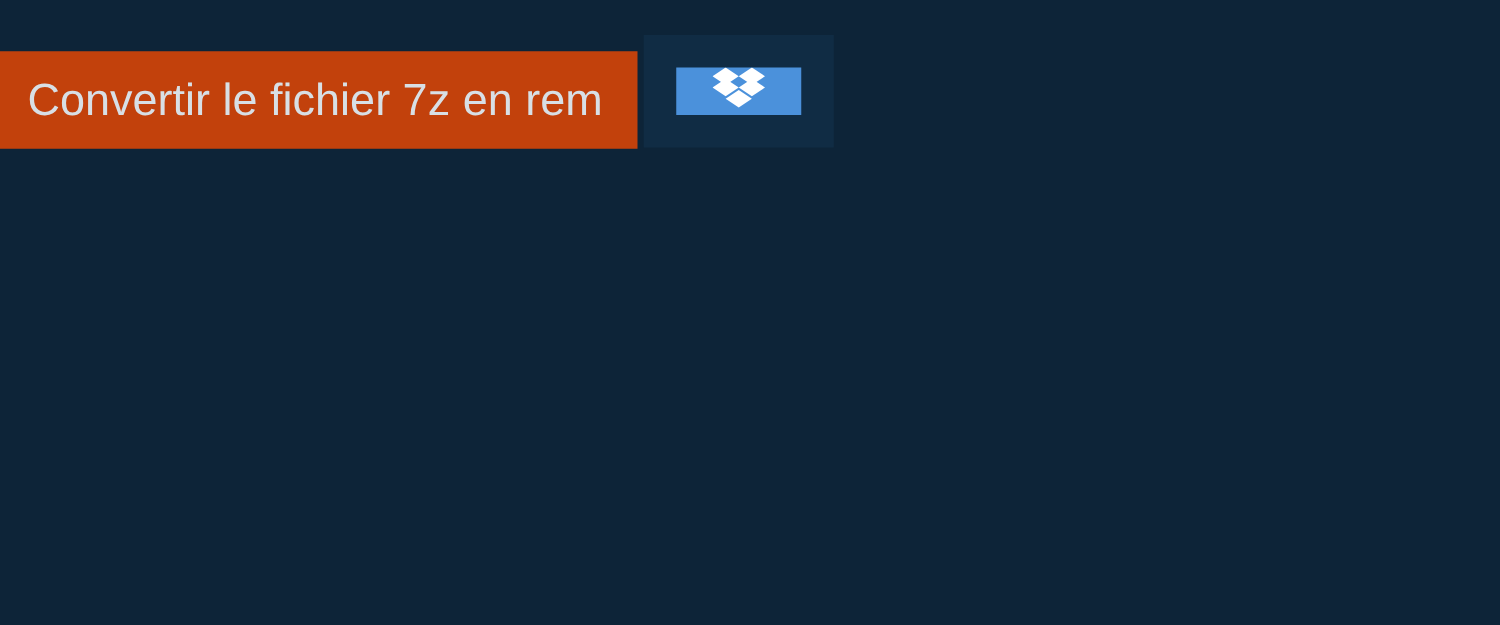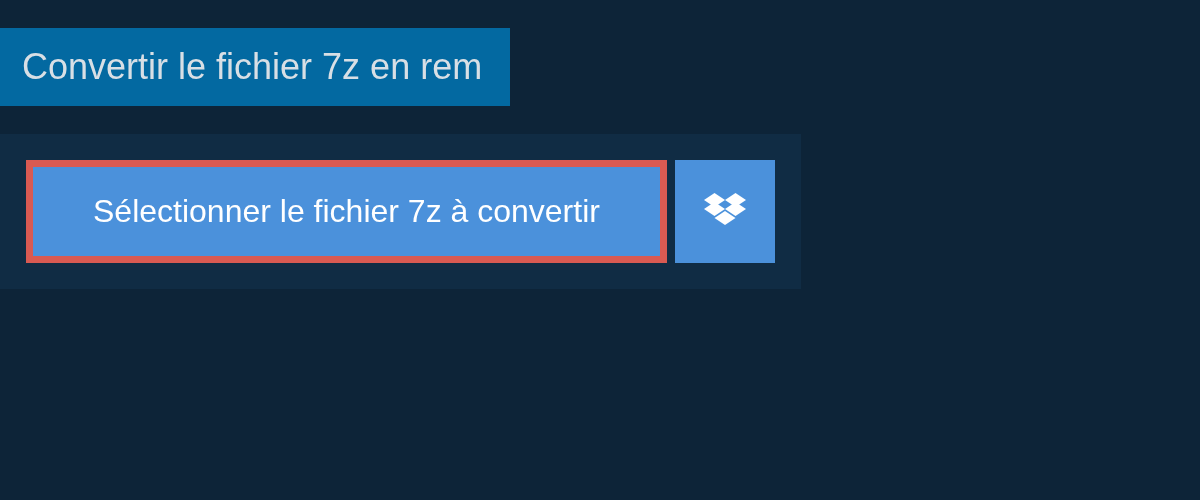--- a/index.html
+++ b/index.html
@@ -8,21 +8,21 @@
       box-sizing: border-box;
     }
     body {
       width: 1200px;
       height: 500px;
       background-color: #0d2438;
       font-family: -apple-system, BlinkMacSystemFont, "Segoe UI", Arial, sans-serif;
       overflow: hidden;
     }
     .title-bar {
-      background-color: #0369a1;
+      background-color: #c2410c;
       display: inline-block;
       padding: 18px 28px 18px 22px;
       margin-top: 28px;
       margin-left: 0;
     }
     .title-text {
       color: #d8dfe5;
       font-size: 36px;
       font-weight: 400;
     }
@@ -65,23 +65,20 @@
 </head>
 <body>
 
 
 
 <div class="title-bar">
   <span class="title-text">Convertir le fichier 7z en rem</span>
 </div>
 
 <div class="button-container">
-  <div class="select-button">
-    <span class="select-button-text">Sélectionner le fichier 7z à convertir</span>
-  </div>
   <div class="dropbox-button">
     <svg class="dropbox-icon" viewBox="0 0 42 38" fill="#ffffff">
       <path d="M10.5 0 L21 7 L10.5 14 L0 7 Z"></path>
       <path d="M31.5 0 L42 7 L31.5 14 L21 7 Z"></path>
       <path d="M0 16 L10.5 23 L21 16 L10.5 9 Z"></path>
       <path d="M21 16 L31.5 23 L42 16 L31.5 9 Z"></path>
       <path d="M10.5 25 L21 32 L31.5 25 L21 18 Z"></path>
     </svg>
   </div>
 </div>

